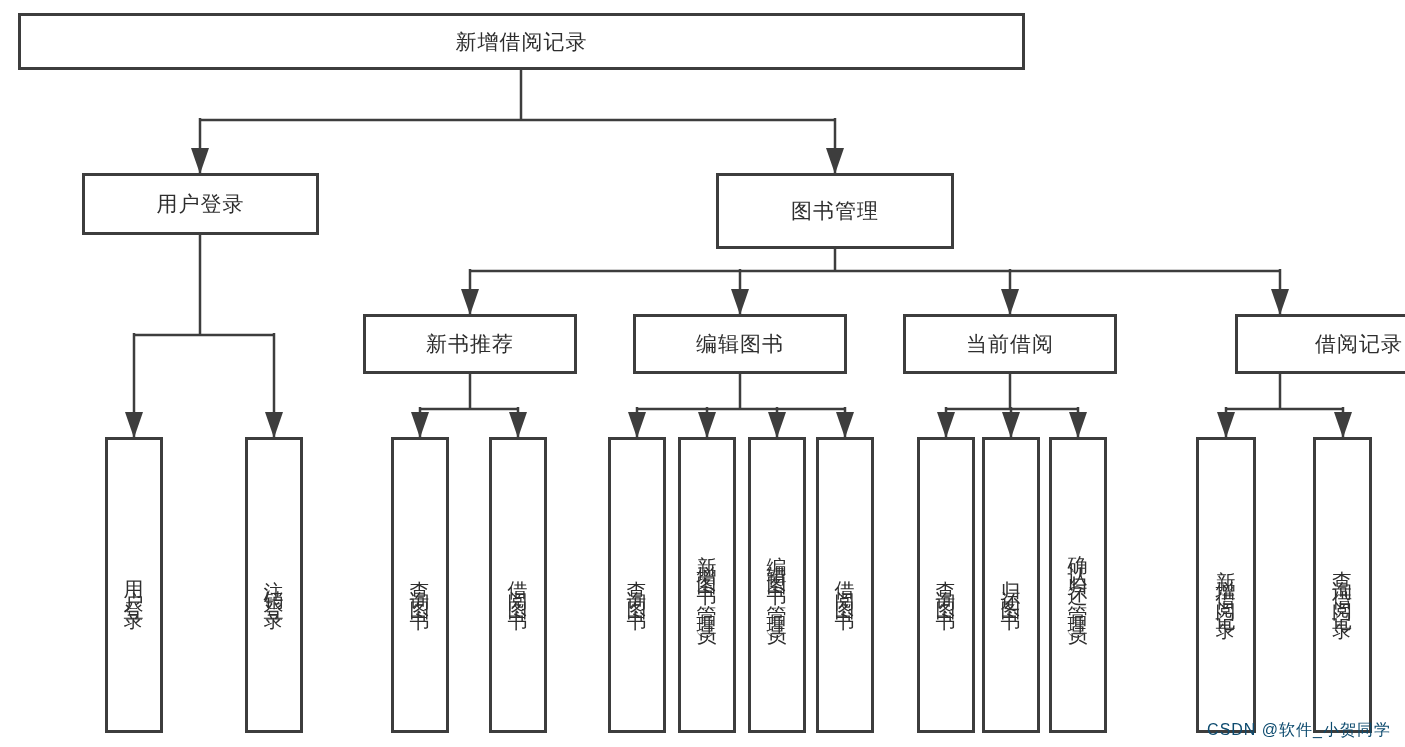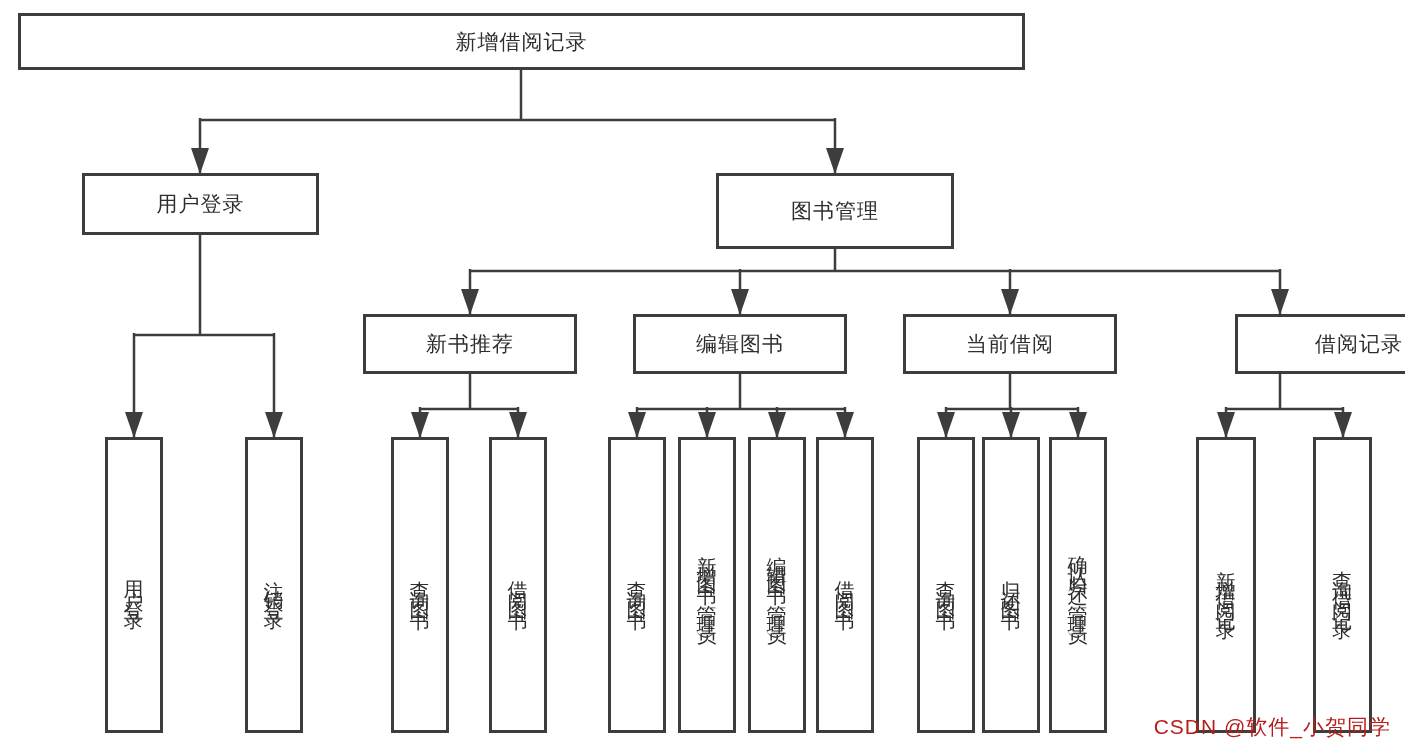--- a/index.html
+++ b/index.html
@@ -50,22 +50,22 @@
     writing-mode: vertical-rl;
     text-orientation: mixed;
     letter-spacing: 10px;
     line-height: 1;
     white-space: nowrap;
   }
   .watermark {
     position: absolute;
     right: 14px;
     bottom: 6px;
-    font-size: 21px;
-    color: #b91c1c;
+    font-size: 16px;
+    color: #0c4a6e;
     letter-spacing: 1px;
     white-space: nowrap;
   }
 </style>
 </head>
 <body>
 
 <div class="canvas">
 
   <svg class="edges" viewBox="0 0 1405 747" xmlns="http://www.w3.org/2000/svg">

